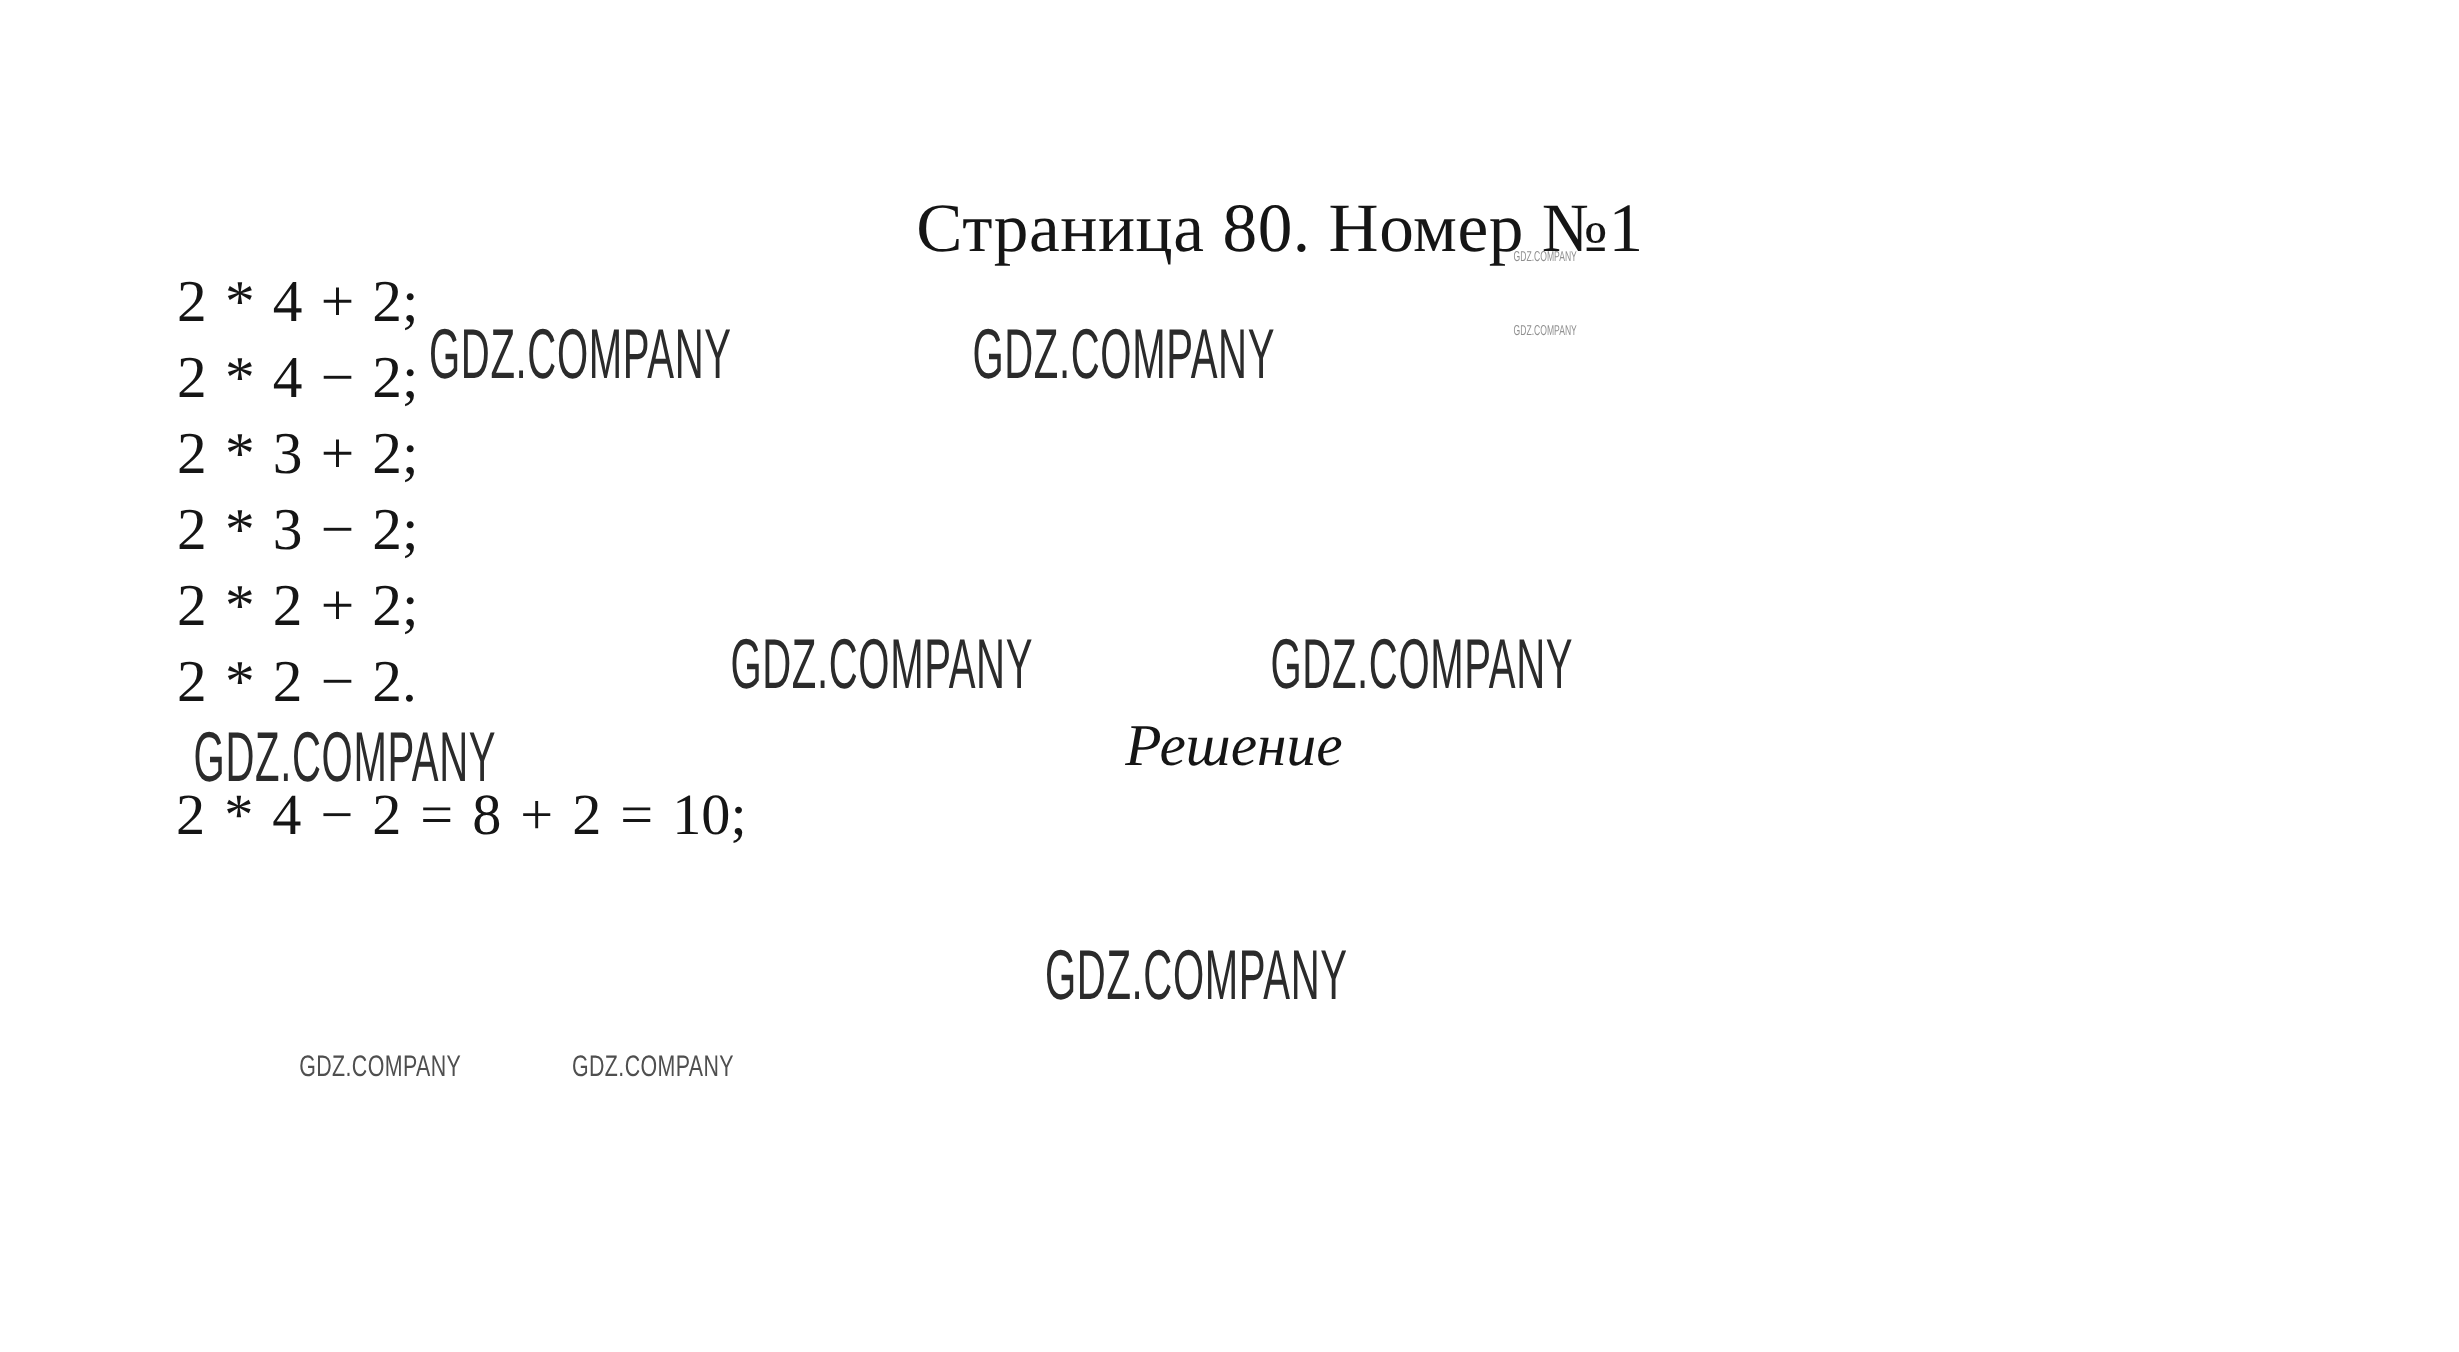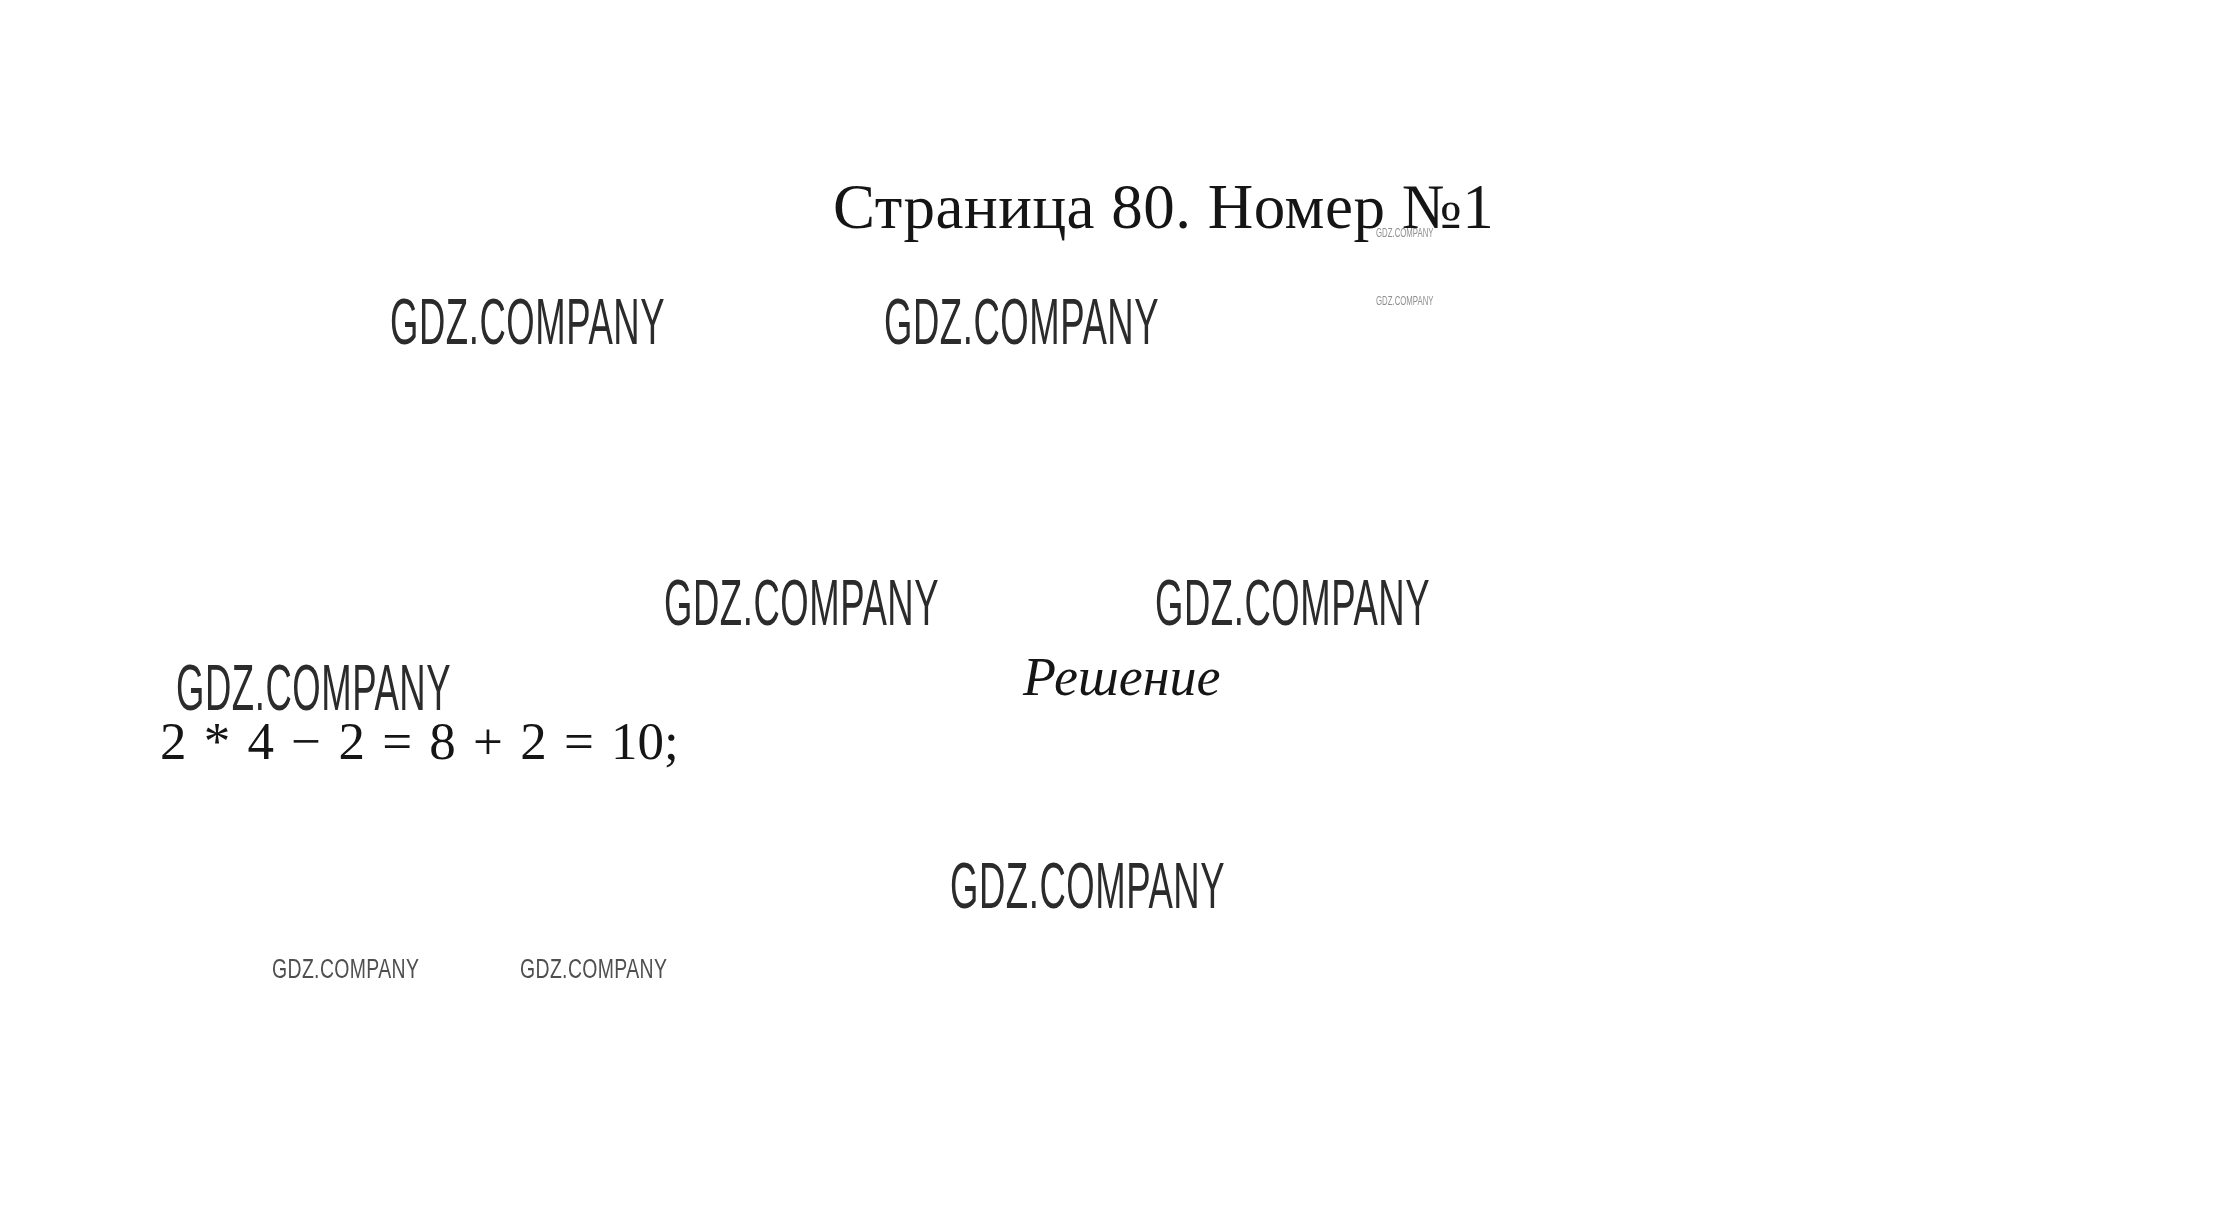--- a/index.html
+++ b/index.html
@@ -83,20 +83,28 @@
 </head>
 <body>
 
 <div class="canvas">
 
   <div class="page-title">Страница 80. Номер №1</div>
 
   <div class="wm wm-xs" style="left:1376px; top:226px;">GDZ.COMPANY</div>
   <div class="wm wm-xs" style="left:1376px; top:294px;">GDZ.COMPANY</div>
 
+  <div class="problems">
+    <div class="math-line">2 * 4 + 2;</div>
+    <div class="math-line">2 * 4 − 2;</div>
+    <div class="math-line">2 * 3 + 2;</div>
+    <div class="math-line">2 * 3 − 2;</div>
+    <div class="math-line">2 * 2 + 2;</div>
+    <div class="math-line">2 * 2 − 2.</div>
+  </div>
 
   <div class="wm wm-lg" style="left:390px; top:290px;">GDZ.COMPANY</div>
   <div class="wm wm-lg" style="left:884px; top:290px;">GDZ.COMPANY</div>
   <div class="wm wm-lg" style="left:664px; top:571px;">GDZ.COMPANY</div>
   <div class="wm wm-lg" style="left:1155px; top:571px;">GDZ.COMPANY</div>
   <div class="wm wm-lg" style="left:176px; top:656px;">GDZ.COMPANY</div>
 
   <div class="solution-heading">Решение</div>
 
   <div class="solutions">

